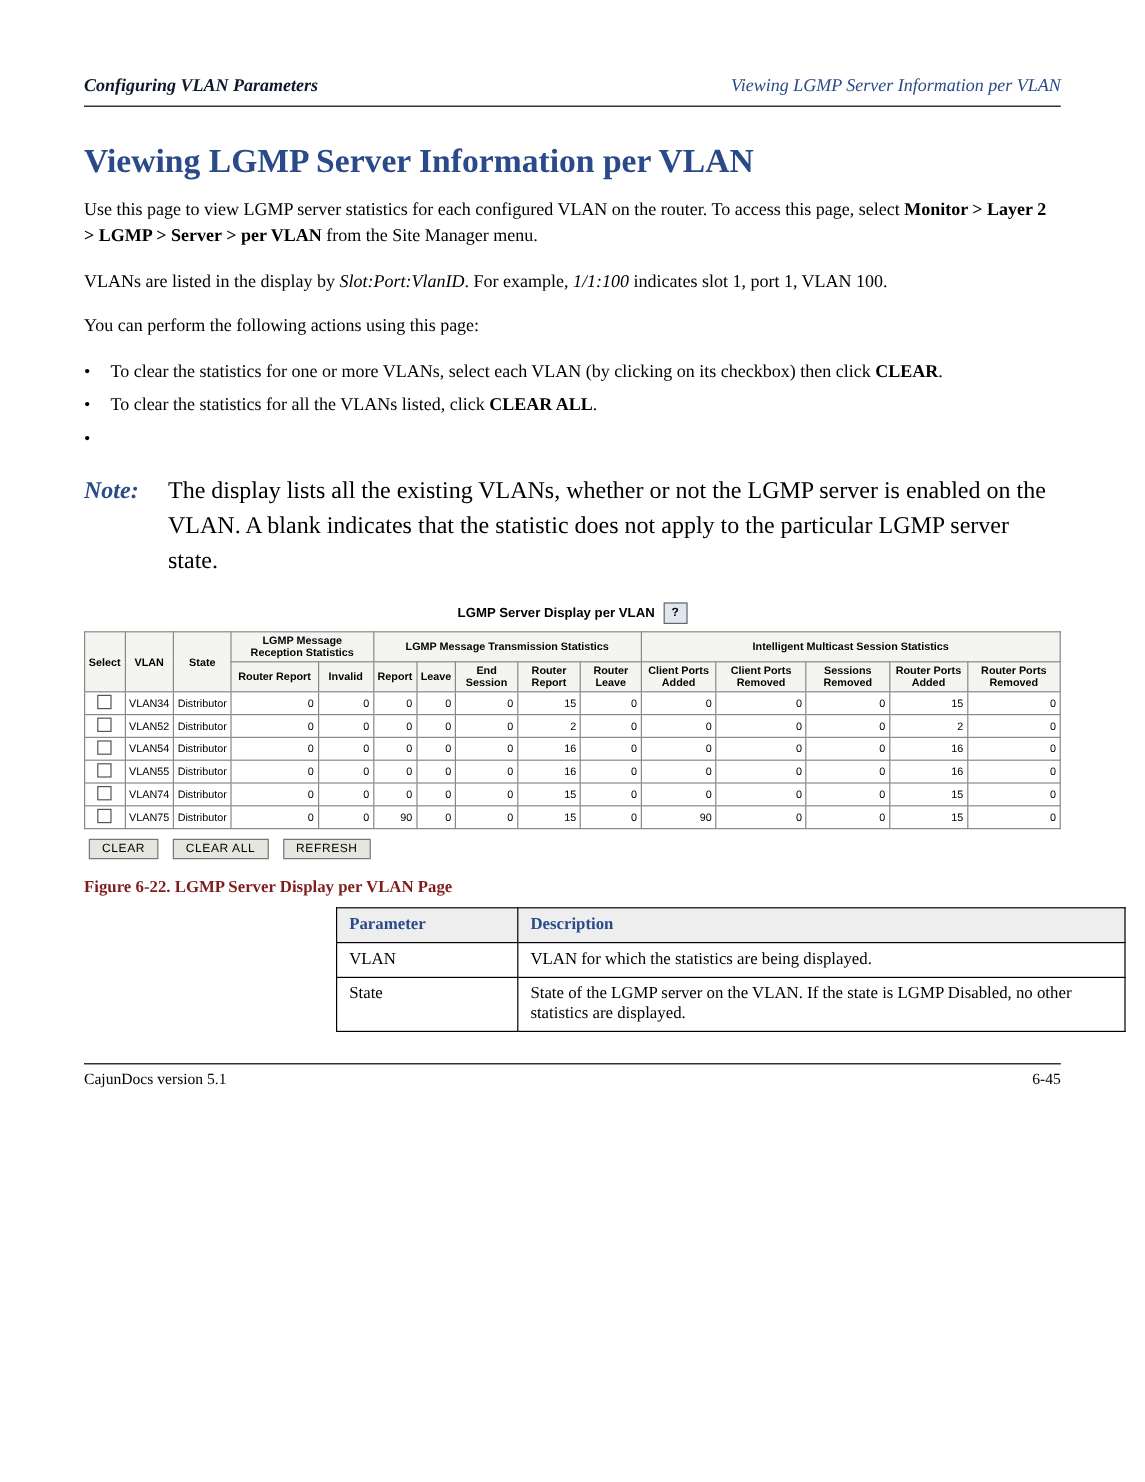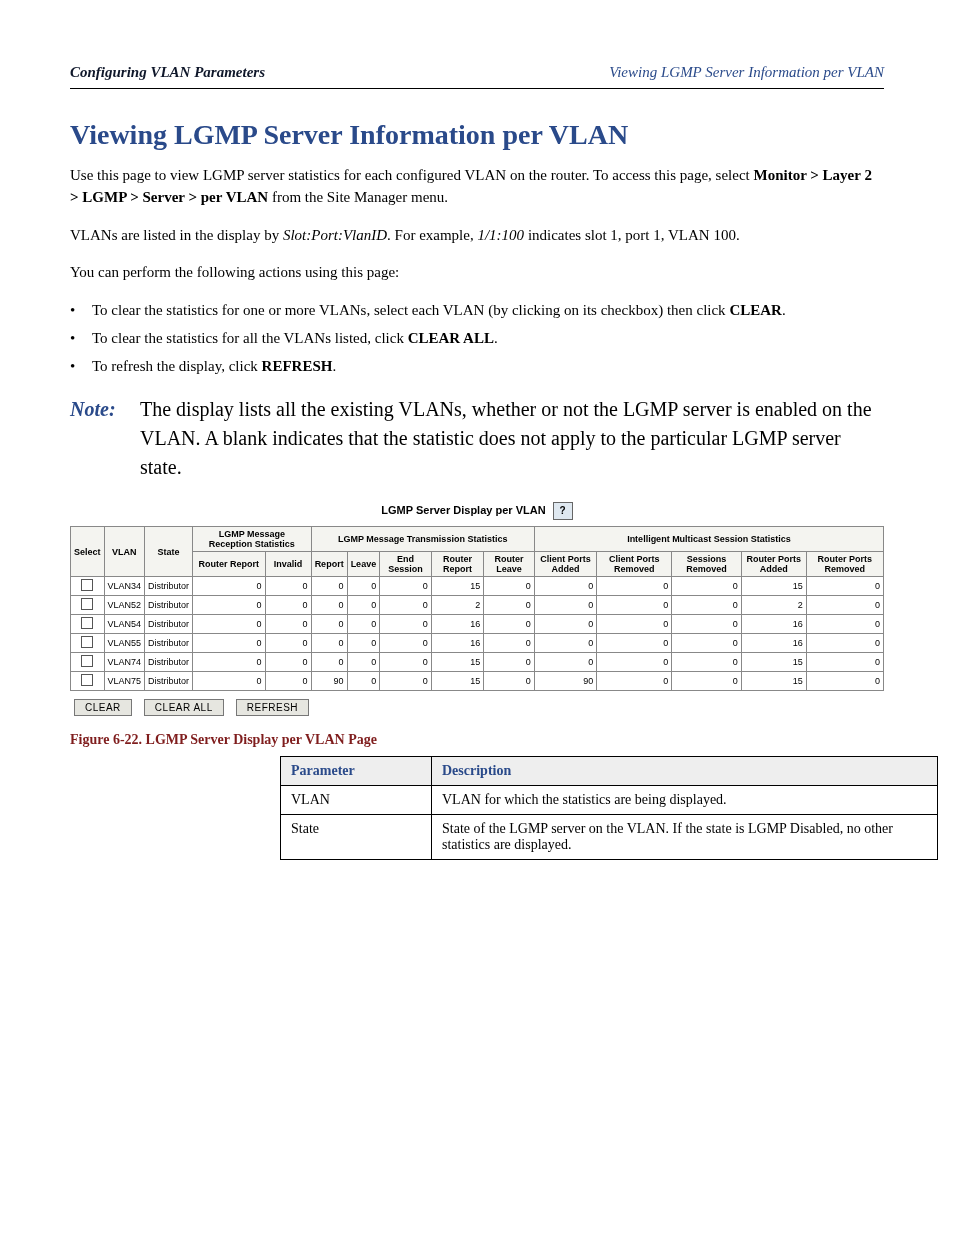--- a/index.html
+++ b/index.html
@@ -193,21 +193,20 @@
     <div class="list-item">
       <div class="list-bullet">•</div>
       <div><span>To clear the statistics for one or more VLANs, select each VLAN (by clicking on its checkbox) then click </span><span class="bold">CLEAR</span><span>.</span></div>
     </div>
     <div class="list-item">
       <div class="list-bullet">•</div>
       <div><span>To clear the statistics for all the VLANs listed, click </span><span class="bold">CLEAR ALL</span><span>.</span></div>
     </div>
     <div class="list-item">
       <div class="list-bullet">•</div>
-      <div><span>To refresh the display, click </span><span class="bold">REFRESH</span><span>.</span></div>
     </div>
   </div>
 
   <div class="note-row">
     <div class="note-head">Note:</div>
     <div>The display lists all the existing VLANs, whether or not the LGMP server is enabled on the VLAN. A blank indicates that the statistic does not apply to the particular LGMP server state.</div>
   </div>
 
   <div class="figure-wrap">
     <div class="figure-title">
@@ -365,14 +364,18 @@
       <td>VLAN</td>
       <td>VLAN for which the statistics are being displayed.</td>
     </tr>
     <tr>
       <td>State</td>
       <td>State of the LGMP server on the VLAN. If the state is LGMP Disabled, no other statistics are displayed.</td>
     </tr>
   </tbody>
     </table>
 
+  <div class="footer-line">
+    <span>CajunDocs version 5.1</span>
+    <span>6-45</span>
+  </div>
 
 </div>
 
 </body></html>

